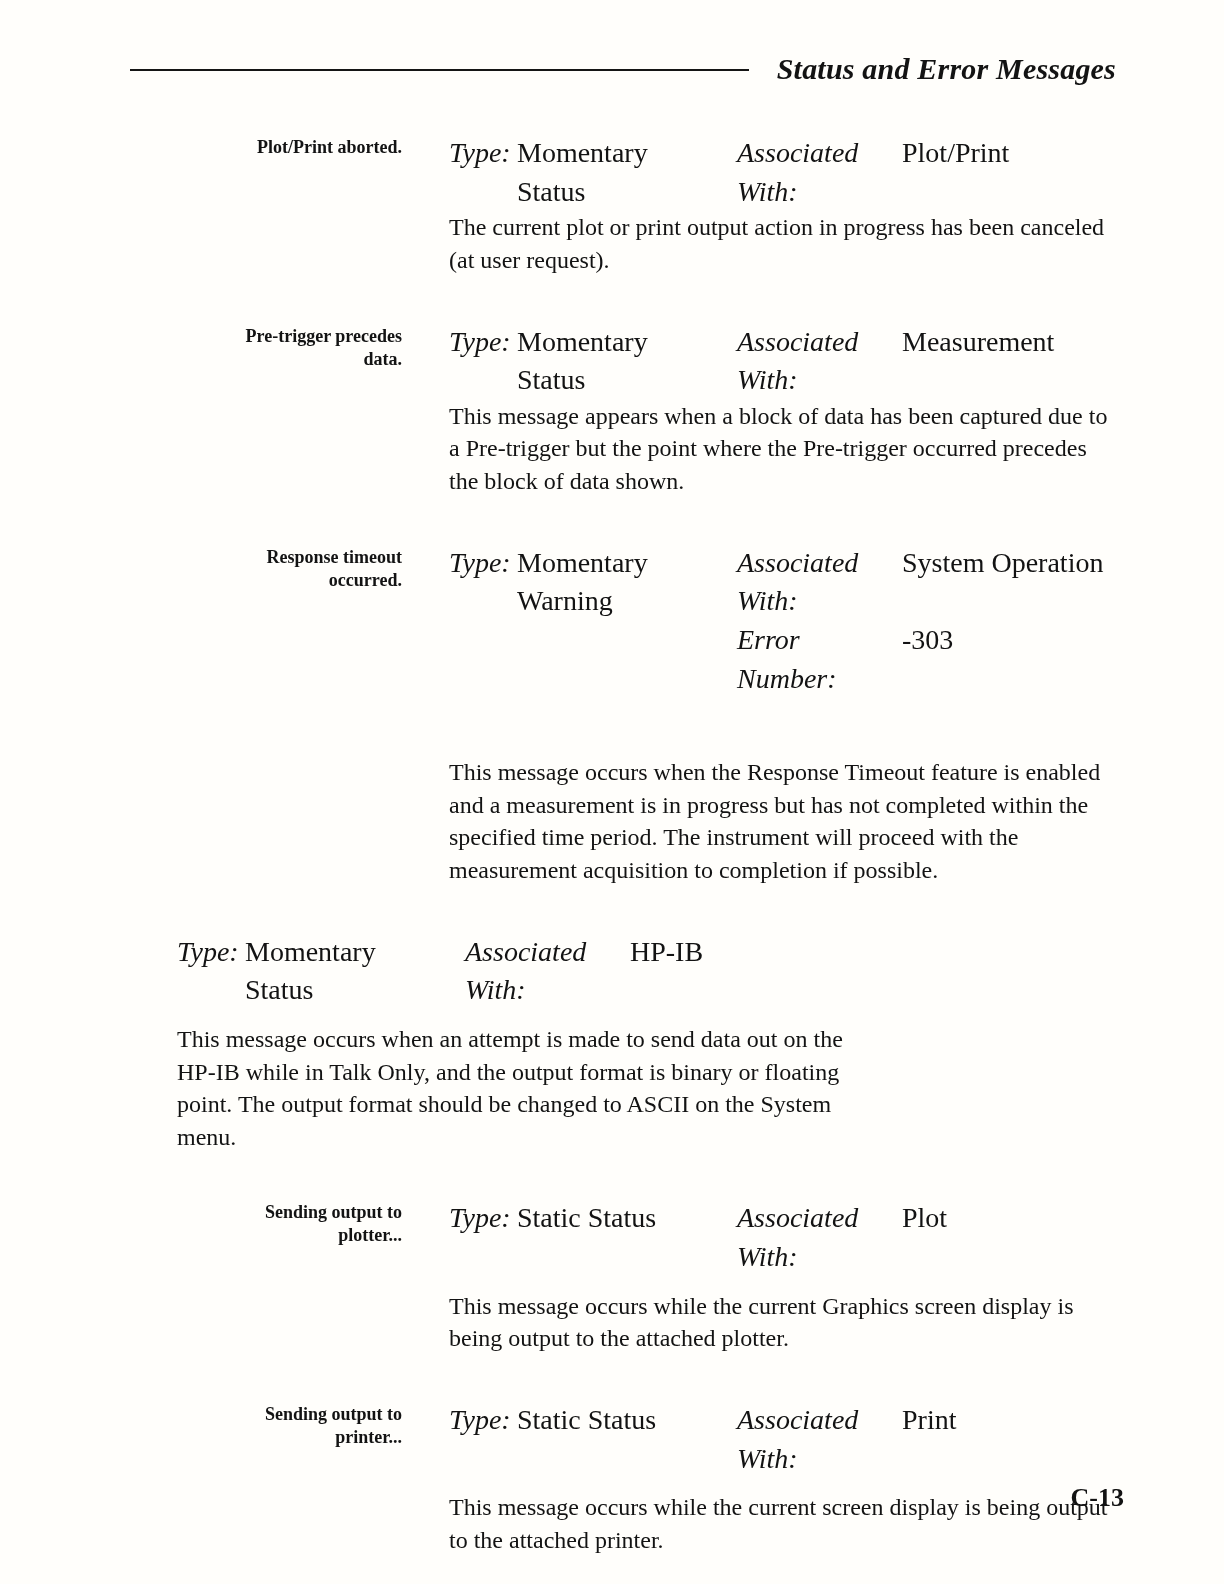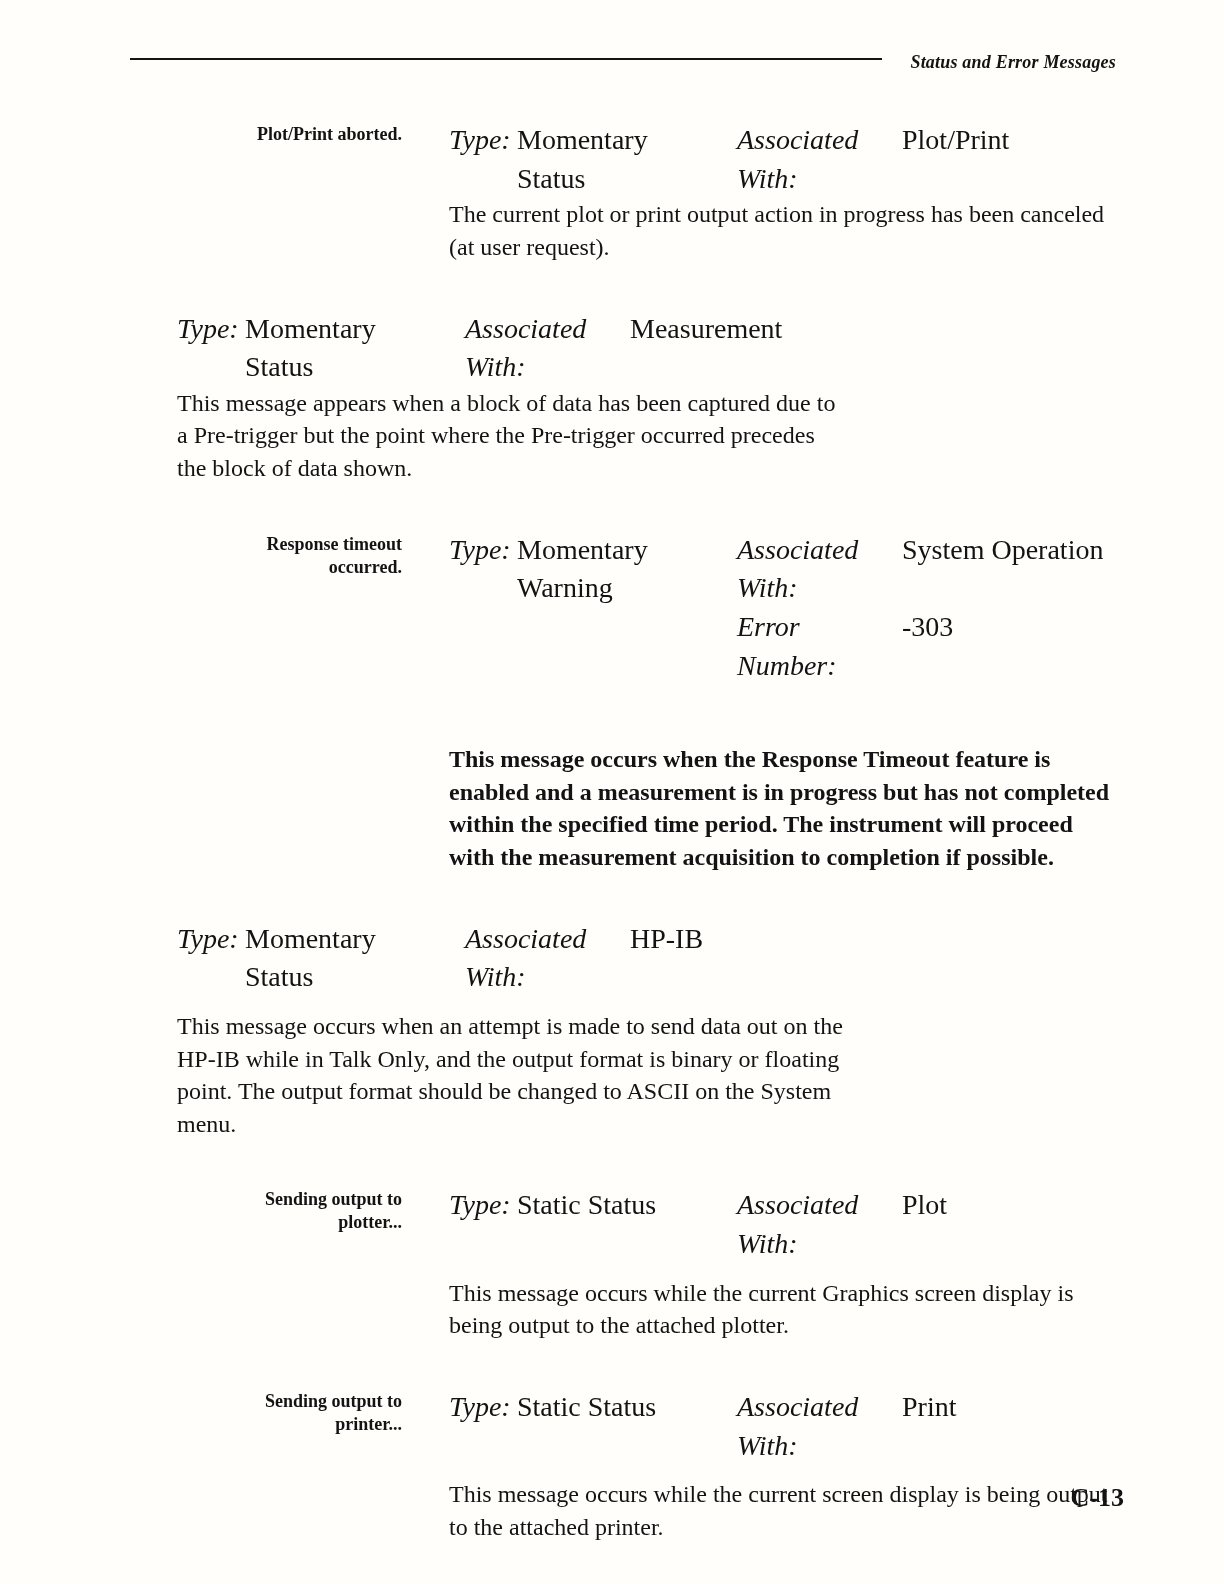--- a/index.html
+++ b/index.html
@@ -26,21 +26,21 @@
   }
   .header-rule {
     flex: 1 1 auto;
     border-bottom: 2.5px solid #151515;
     transform: translateY(-8px);
     height: 0;
   }
   .header-title {
     flex: 0 0 auto;
     margin-left: 28px;
-    font-size: 18px;
+    font-size: 30px;
     font-weight: bold;
     font-style: italic;
     letter-spacing: 0.2px;
   }
   
   .entries {
     margin: 48px 110px 0 130px;
   }
   .entry {
     display: flex;
@@ -82,21 +82,21 @@
   }
   .meta-assoc-label, .meta-error-label {
     font-style: italic;
     margin-left: 22px;
   }
   .entry-description {
     font-size: 24px;
     line-height: 1.36;
     max-width: 672px;
   }
-  .entry.gap-lg .entry-description { margin-top: 58px; font-weight: bold; }
+  .entry.gap-lg .entry-description { margin-top: 58px; }
   .entry.gap-sm .entry-description { margin-top: 13px; }
   
   .footer {
     position: absolute;
     right: 100px;
     bottom: 71px;
     font-size: 26px;
     font-weight: bold;
   }
 </style>
@@ -122,20 +122,22 @@
           <div class="meta-right">
             <div class="meta-assoc-label">Associated With:</div>
             <div class="meta-assoc-value">Plot/Print</div>
           </div>
         </div>
         <div class="entry-description">The current plot or print output action in progress has been canceled (at user request).</div>
       </div>
     </div>
 
     <div class="entry">
+      <div class="entry-title">Pre-trigger precedes
+data.</div>
       <div class="entry-body">
         <div class="meta">
           <div class="meta-type-label">Type:</div>
           <div class="meta-type-value">Momentary
 Status</div>
           <div class="meta-right">
             <div class="meta-assoc-label">Associated With:</div>
             <div class="meta-assoc-value">Measurement</div>
           </div>
         </div>

